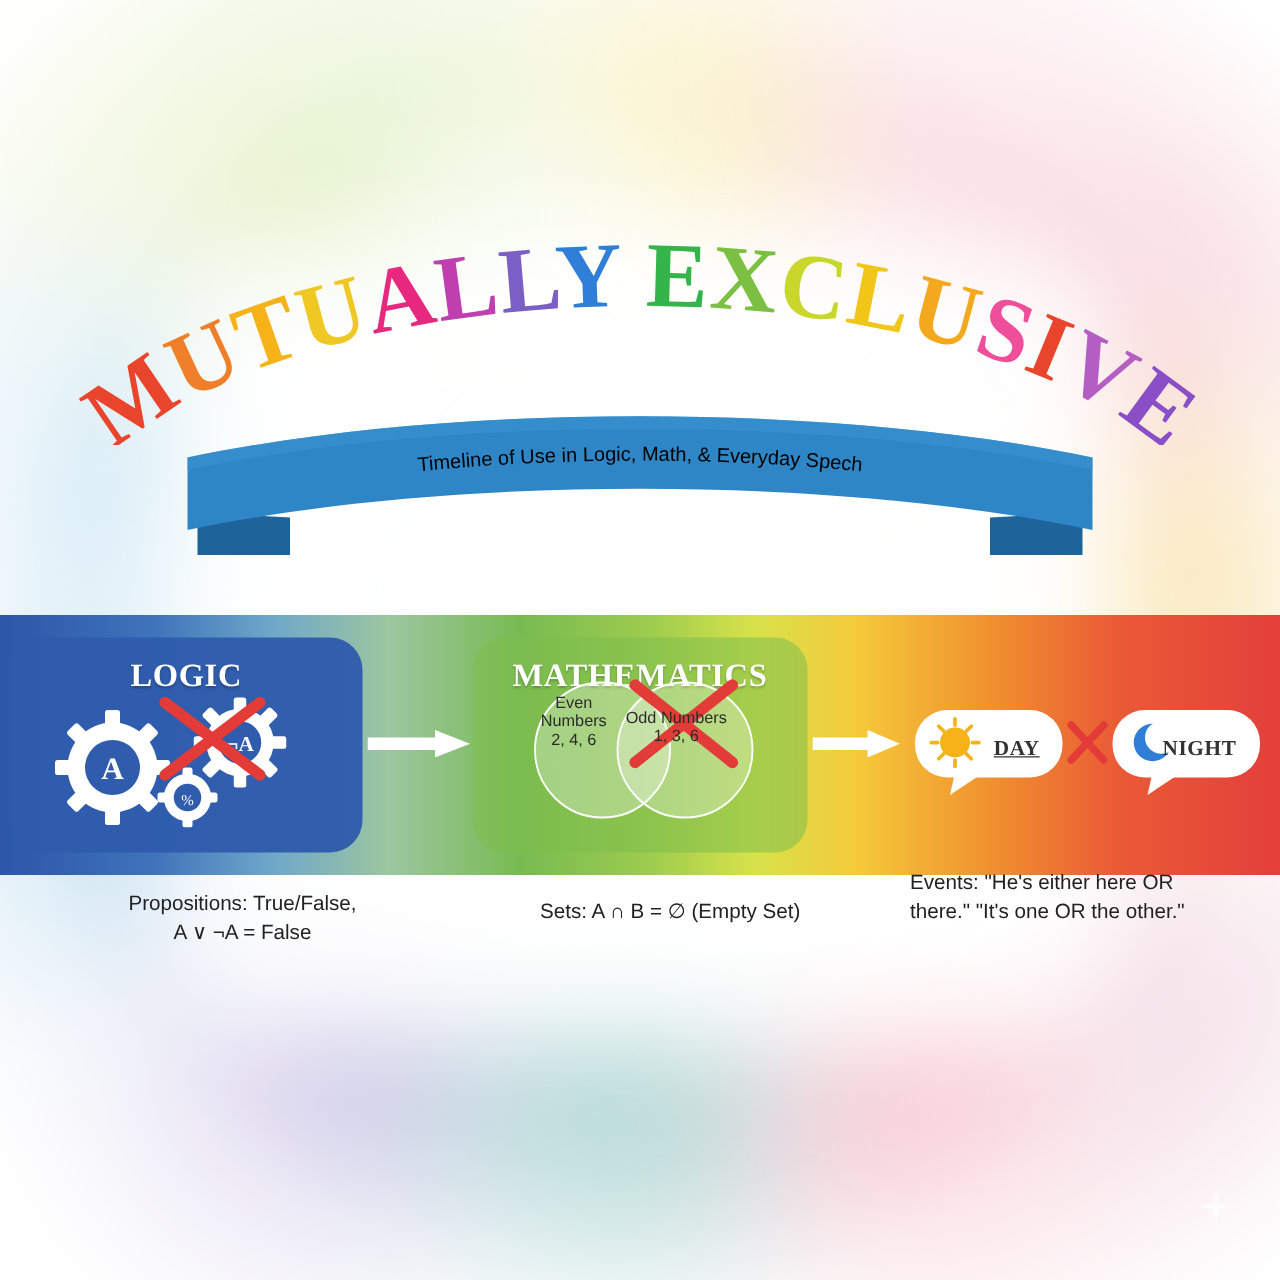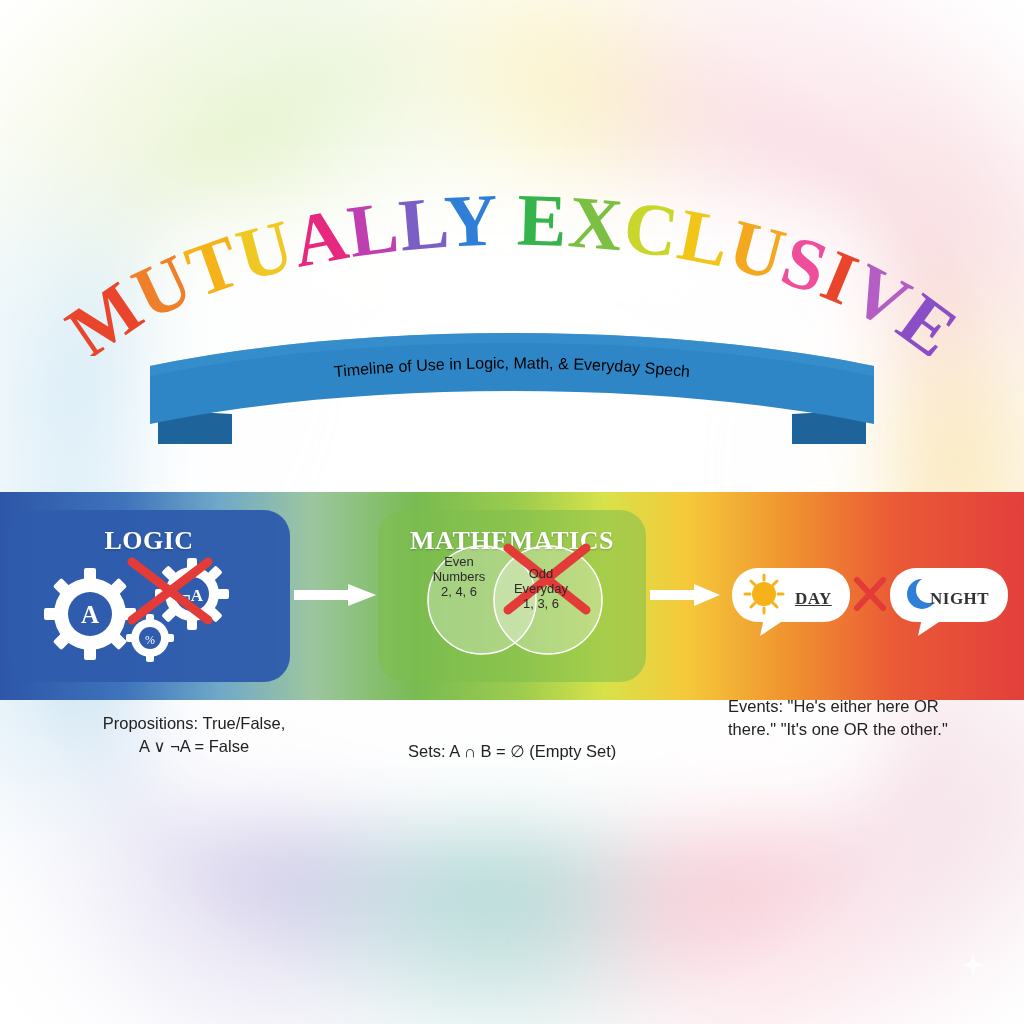--- a/index.html
+++ b/index.html
@@ -55,21 +55,21 @@
   #speech-art{position:absolute;left:730px;top:56px;width:280px;height:110px;}
   .bubble-label{position:absolute;font-family:"Liberation Serif",serif;font-weight:bold;
     font-size:17px;color:#333;letter-spacing:.5px;}
   #day-label{left:795px;top:97px;text-decoration:underline;}
   #night-label{left:930px;top:97px;}
 
   
   .caption{position:absolute;font-family:"Liberation Sans",sans-serif;font-size:16.5px;
     color:#222;line-height:23px;}
   #cap-logic{left:44px;top:712px;width:300px;text-align:center;}
-  #cap-math{left:408px;top:718px;width:300px;margin-top:22px;}
+  #cap-math{left:432px;top:718px;width:300px;}
   #cap-speech{left:728px;top:695px;width:268px;}
 
   .sparkle{position:absolute;right:38px;bottom:46px;width:26px;height:26px;opacity:.85;}
 </style>
 </head>
 <body>
 
 <div id="bg-wrap">
   <div class="blob" style="left:-80px;top:-60px;width:380px;height:330px;background:#c9d94f;"></div>
   <div class="blob" style="left:120px;top:-110px;width:330px;height:300px;background:#a6d96a;"></div>
@@ -193,21 +193,21 @@
       <line x1="108" y1="8" x2="186" y2="70"></line>
       <line x1="186" y1="8" x2="108" y2="70"></line>
     </g>
   </svg>
   <div class="venn-label" id="venn-left-label">
     <div>Even</div>
     <div>Numbers</div>
     <div>2, 4, 6</div>
   </div>
   <div class="venn-label" id="venn-right-label">
-    <div>Odd Everyday</div>
+    <div>Odd Numbers</div>
     <div>1, 3, 6</div>
   </div>
 
   <svg class="arrow" id="arrow2" viewBox="0 0 70 22">
     <path d="M0,6 L44,6 L44,0 L70,11 L44,22 L44,16 L0,16 Z" fill="#ffffff"></path>
   </svg>
 
 
   <svg id="speech-art" viewBox="0 0 280 110">
 

